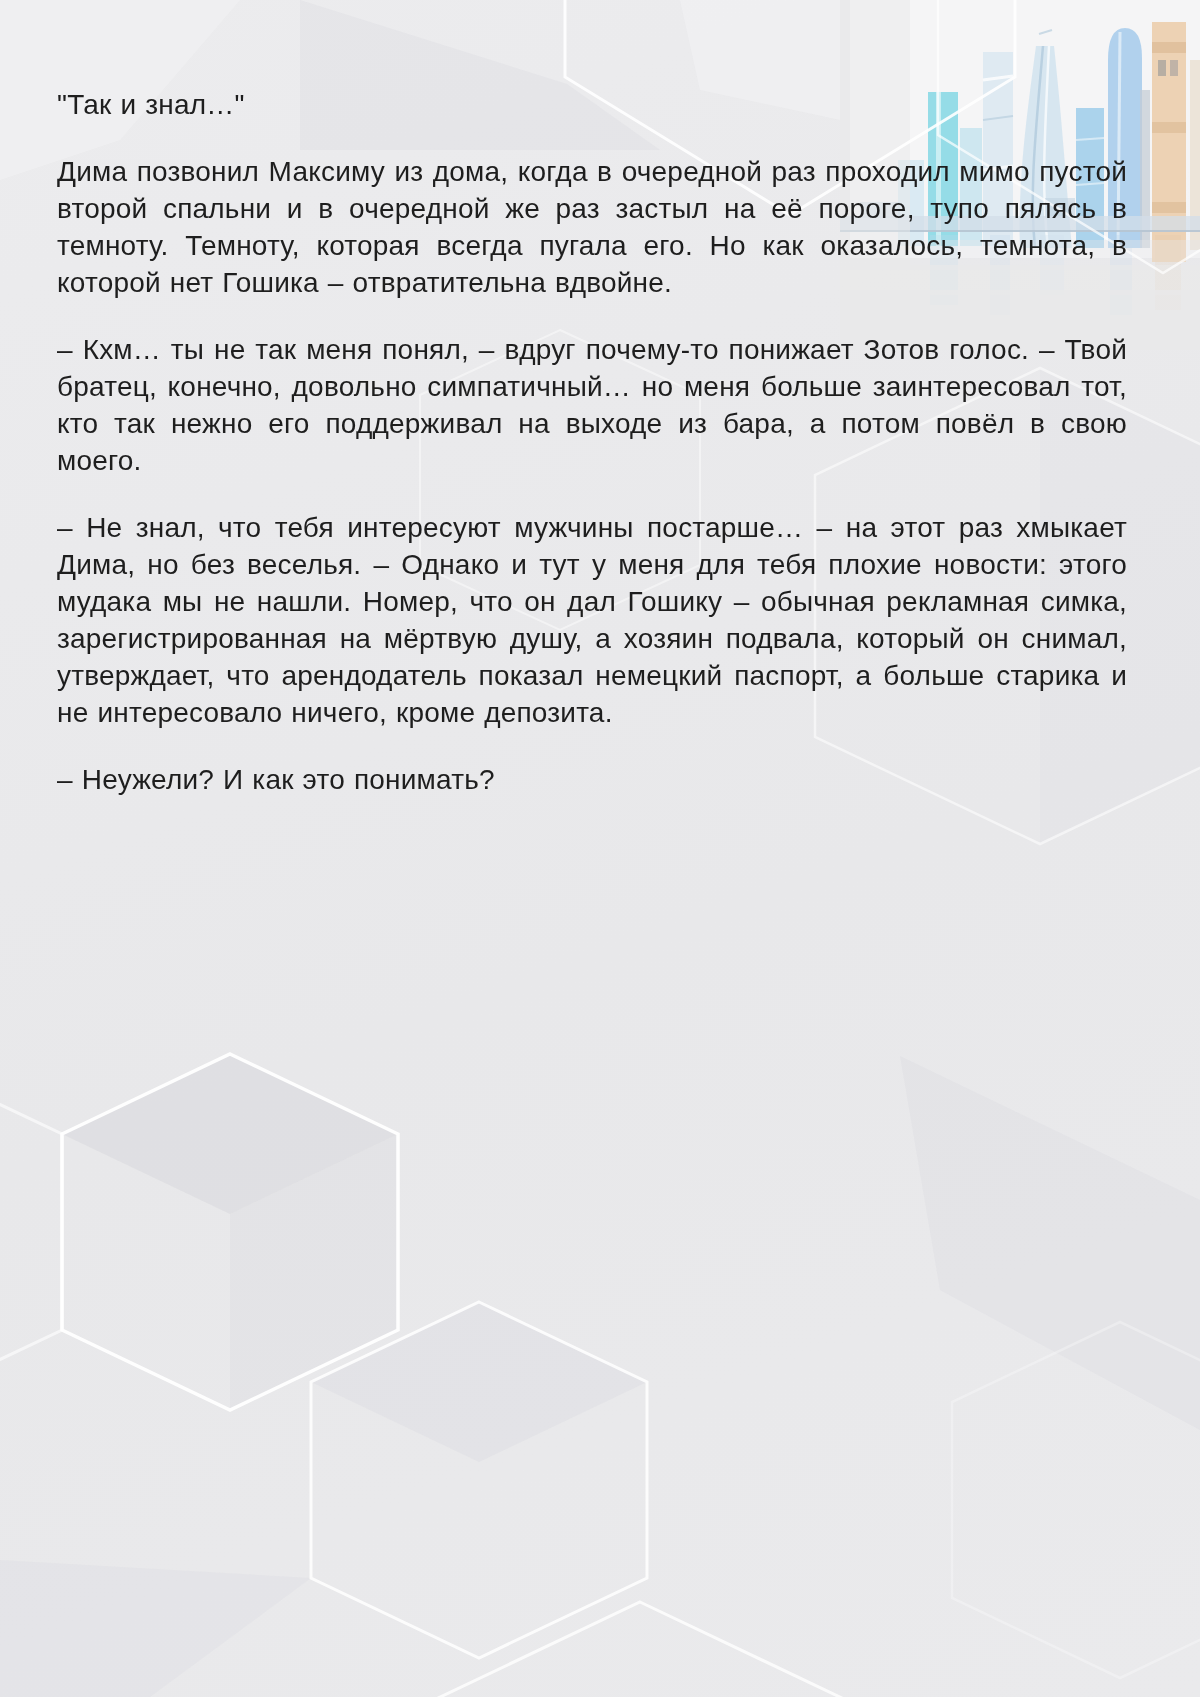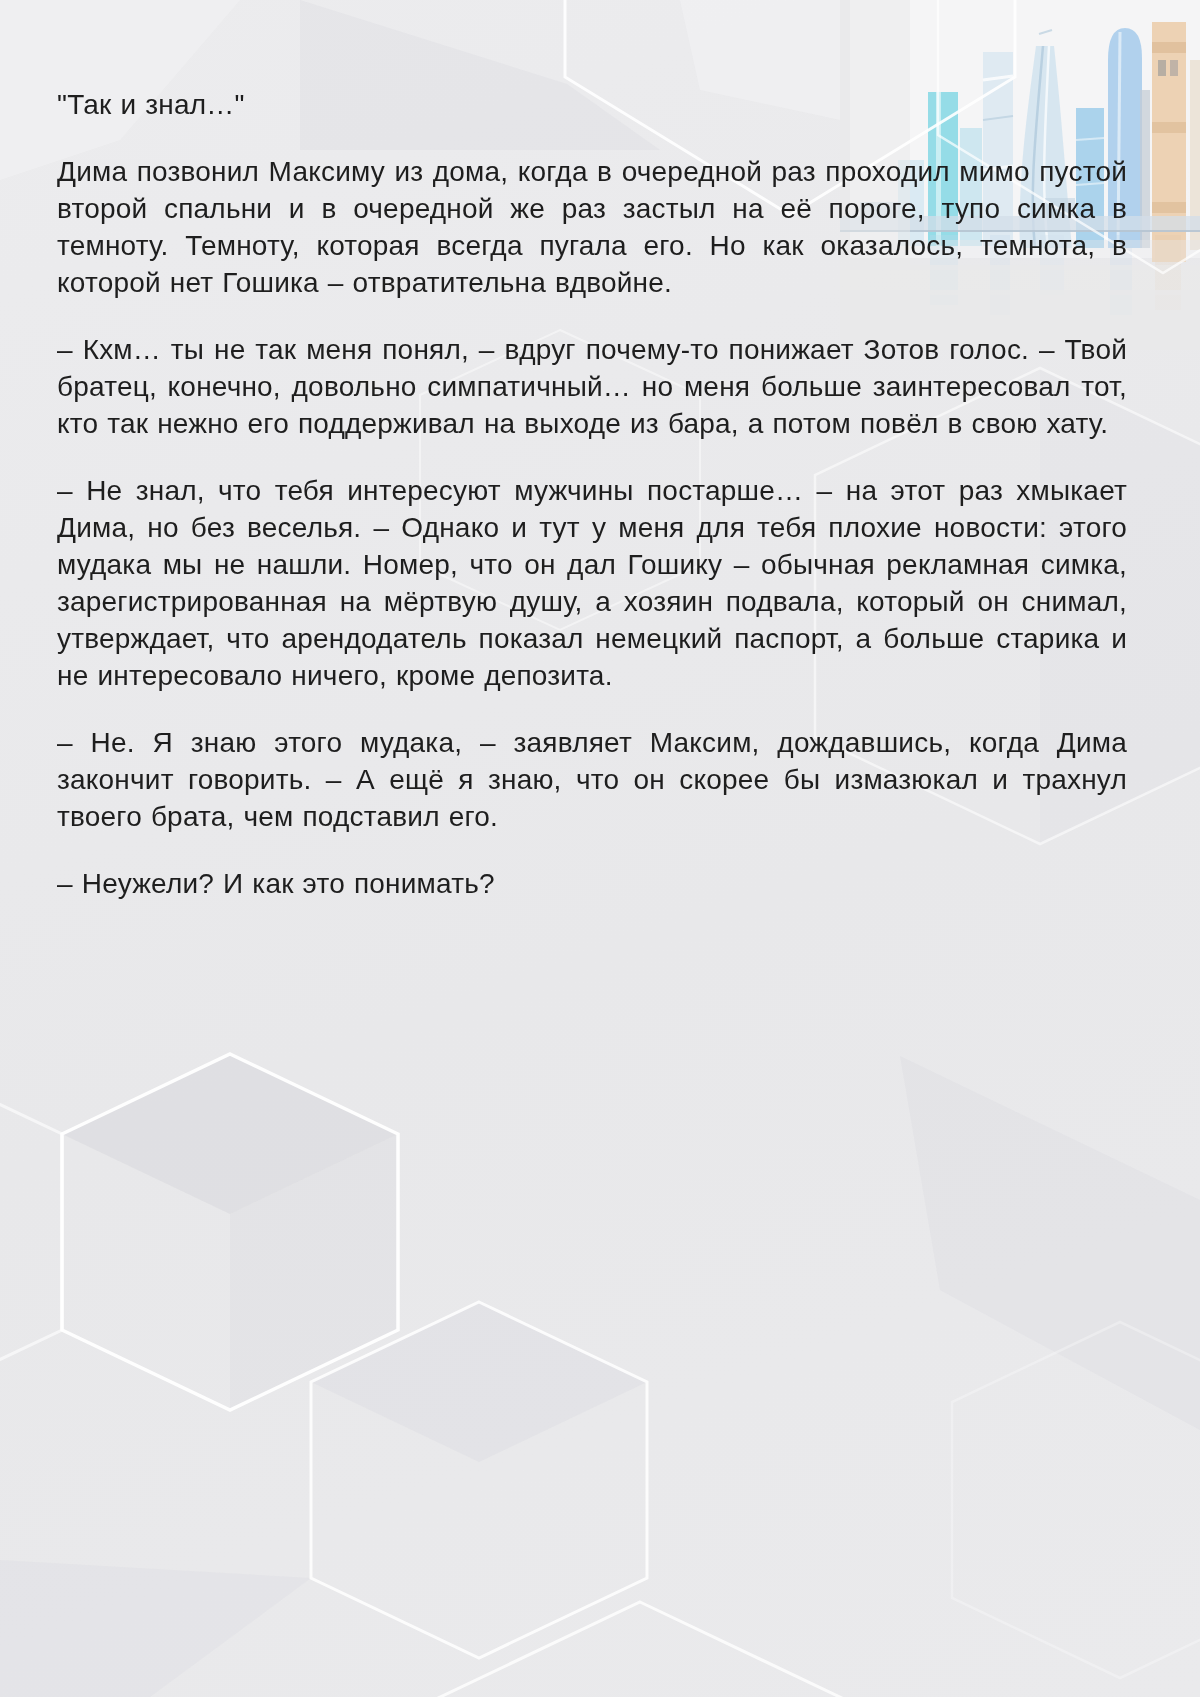--- a/index.html
+++ b/index.html
@@ -129,20 +129,19 @@
     <polygon points="560,330 700,395 700,565 560,630 420,565 420,395" fill="none" stroke="#ffffff" stroke-width="2" opacity="0.45"></polygon>
     <polygon points="230,1054 398,1134 398,1330 230,1410 62,1330 62,1134" fill="none" stroke="#ffffff" stroke-width="3.5" opacity="0.95"></polygon>
     <polygon points="-106,1054 62,1134 62,1330 -106,1410 -274,1330 -274,1134" fill="none" stroke="#ffffff" stroke-width="3" opacity="0.6"></polygon>
     <polygon points="479,1302 647,1382 647,1578 479,1658 311,1578 311,1382" fill="none" stroke="#ffffff" stroke-width="3" opacity="0.85"></polygon>
     <polygon points="640,1602 865,1709 865,1940 640,2047 415,1940 415,1709" fill="none" stroke="#ffffff" stroke-width="3" opacity="0.8"></polygon>
     <polygon points="1120,1322 1288,1402 1288,1598 1120,1678 952,1598 952,1402" fill="none" stroke="#ffffff" stroke-width="2.5" opacity="0.3"></polygon>
   </svg>
 
   <main class="content">
     <p class="quote">"Так и знал…"</p>
-    <p>Дима позвонил Максиму из дома, когда в очередной раз проходил мимо пустой второй спальни и в очередной же раз застыл на её пороге, тупо симка в темноту. Темноту, которая всегда пугала его. Но как оказалось, темнота, в которой нет Гошика – отвратительна вдвойне.</p>
-    <p>– Кхм… ты не так меня понял, – вдруг почему-то понижает Зотов голос. – Твой братец, конечно, довольно симпатичный… но меня больше заинтересовал тот, кто так нежно его поддерживал на выходе из бара, а потом повёл в свою хату.</p>
+    <p>Дима позвонил Максиму из дома, когда в очередной раз проходил мимо пустой второй спальни и в очередной же раз застыл на её пороге, тупо пялясь в темноту. Темноту, которая всегда пугала его. Но как оказалось, темнота, в которой нет Гошика – отвратительна вдвойне.</p>
+    <p>– Кхм… ты не так меня понял, – вдруг почему-то понижает Зотов голос. – Твой братец, конечно, довольно симпатичный… но меня больше заинтересовал тот, кто так нежно его поддерживал на выходе из бара, а потом повёл в свою моего.</p>
     <p>– Не знал, что тебя интересуют мужчины постарше… – на этот раз хмыкает Дима, но без веселья. – Однако и тут у меня для тебя плохие новости: этого мудака мы не нашли. Номер, что он дал Гошику – обычная рекламная симка, зарегистрированная на мёртвую душу, а хозяин подвала, который он снимал, утверждает, что арендодатель показал немецкий паспорт, а больше старика и не интересовало ничего, кроме депозита.</p>
-    <p>– Не. Я знаю этого мудака, – заявляет Максим, дождавшись, когда Дима закончит говорить. – А ещё я знаю, что он скорее бы измазюкал и трахнул твоего брата, чем подставил его.</p>
     <p>– Неужели? И как это понимать?</p>
   </main>
 
 </div>
 
 </body></html>

